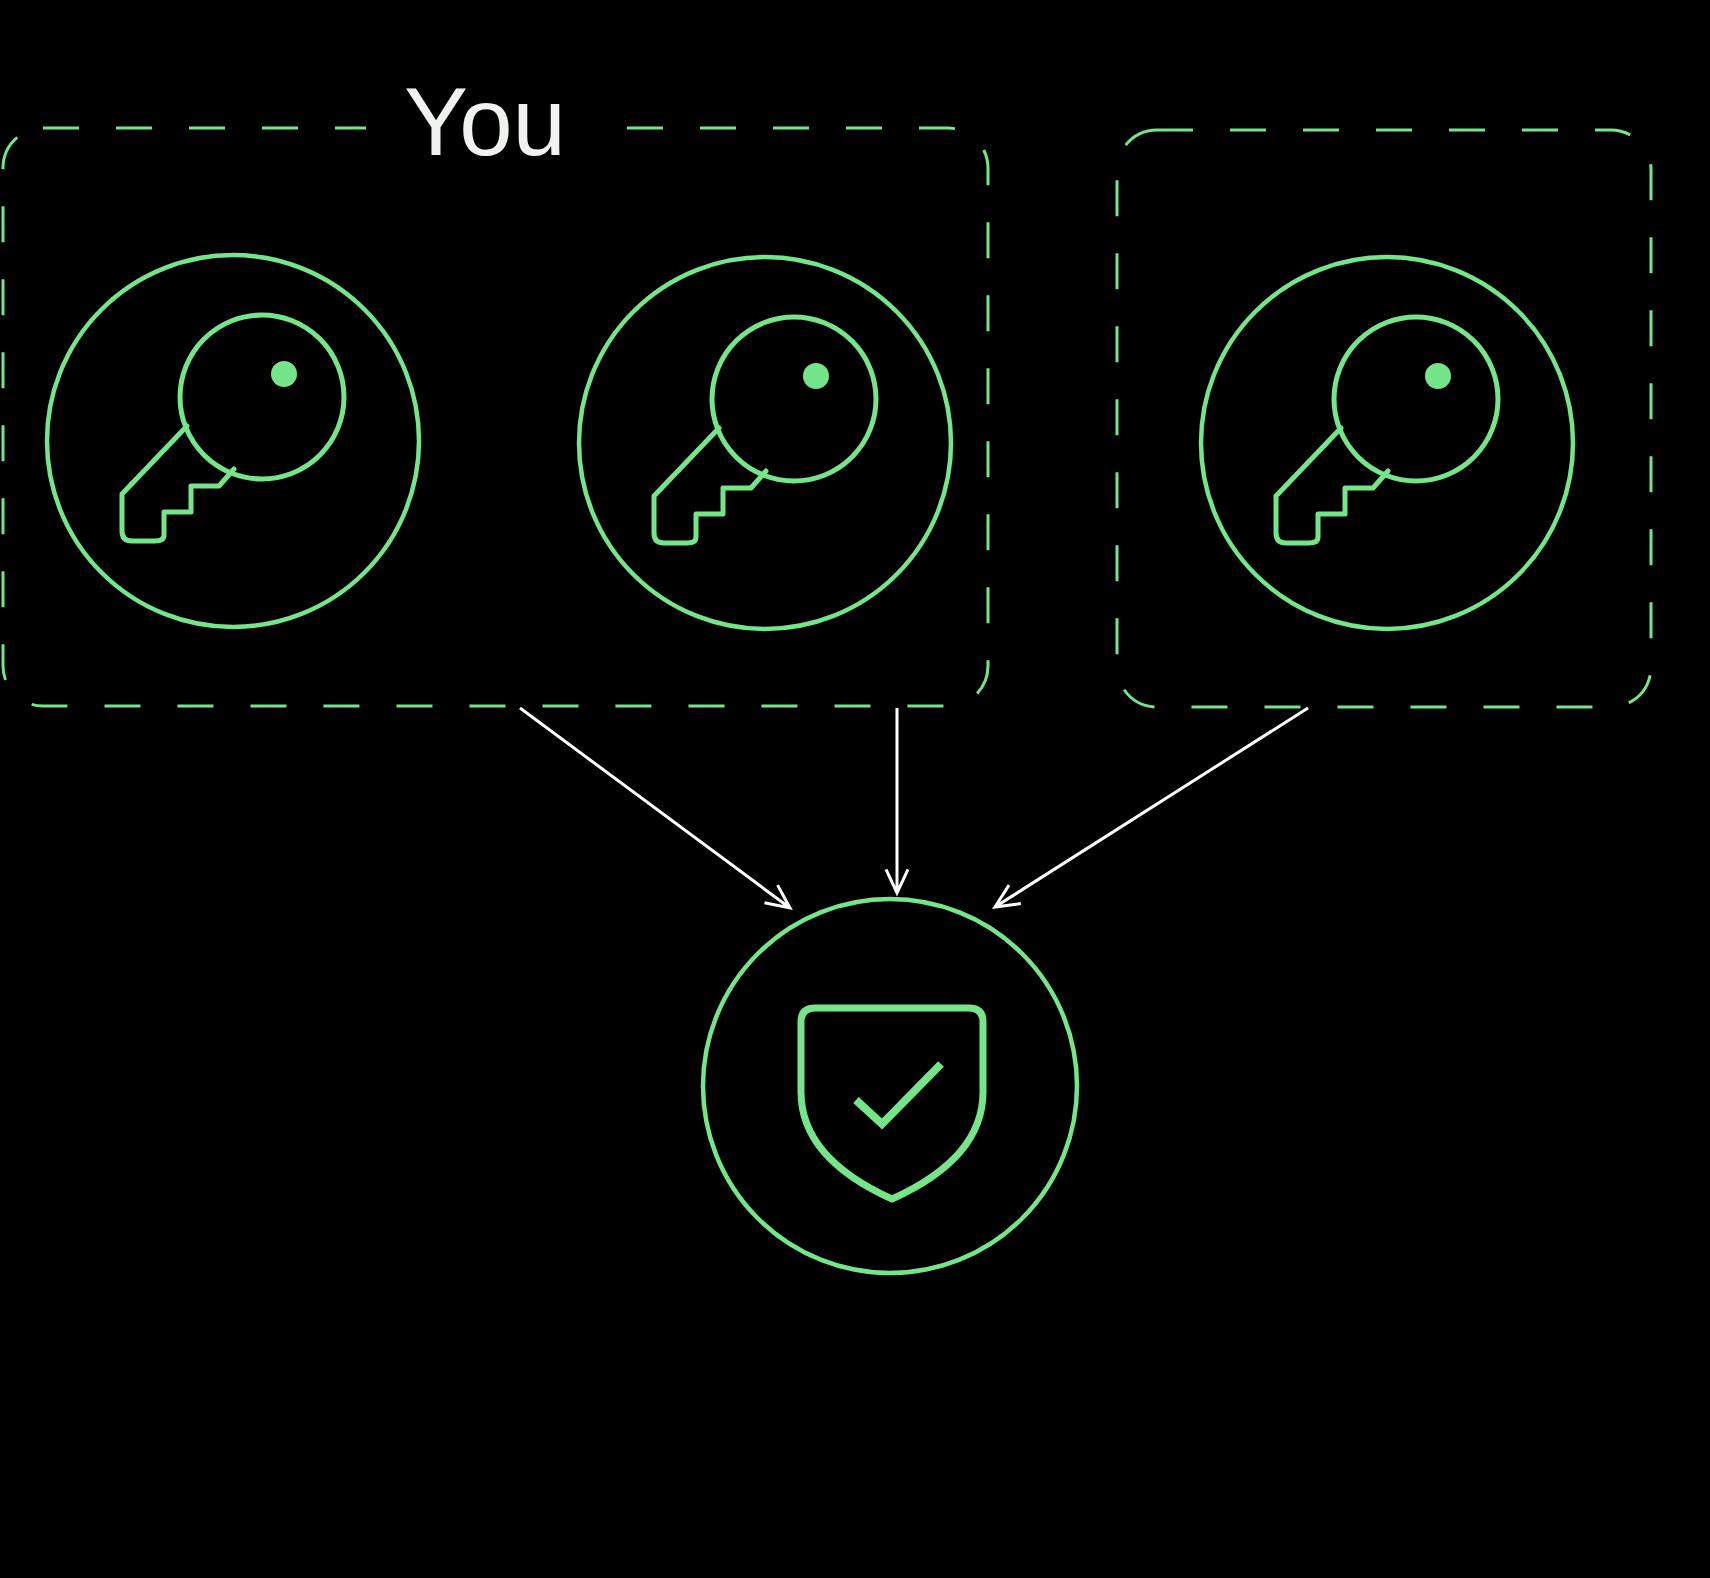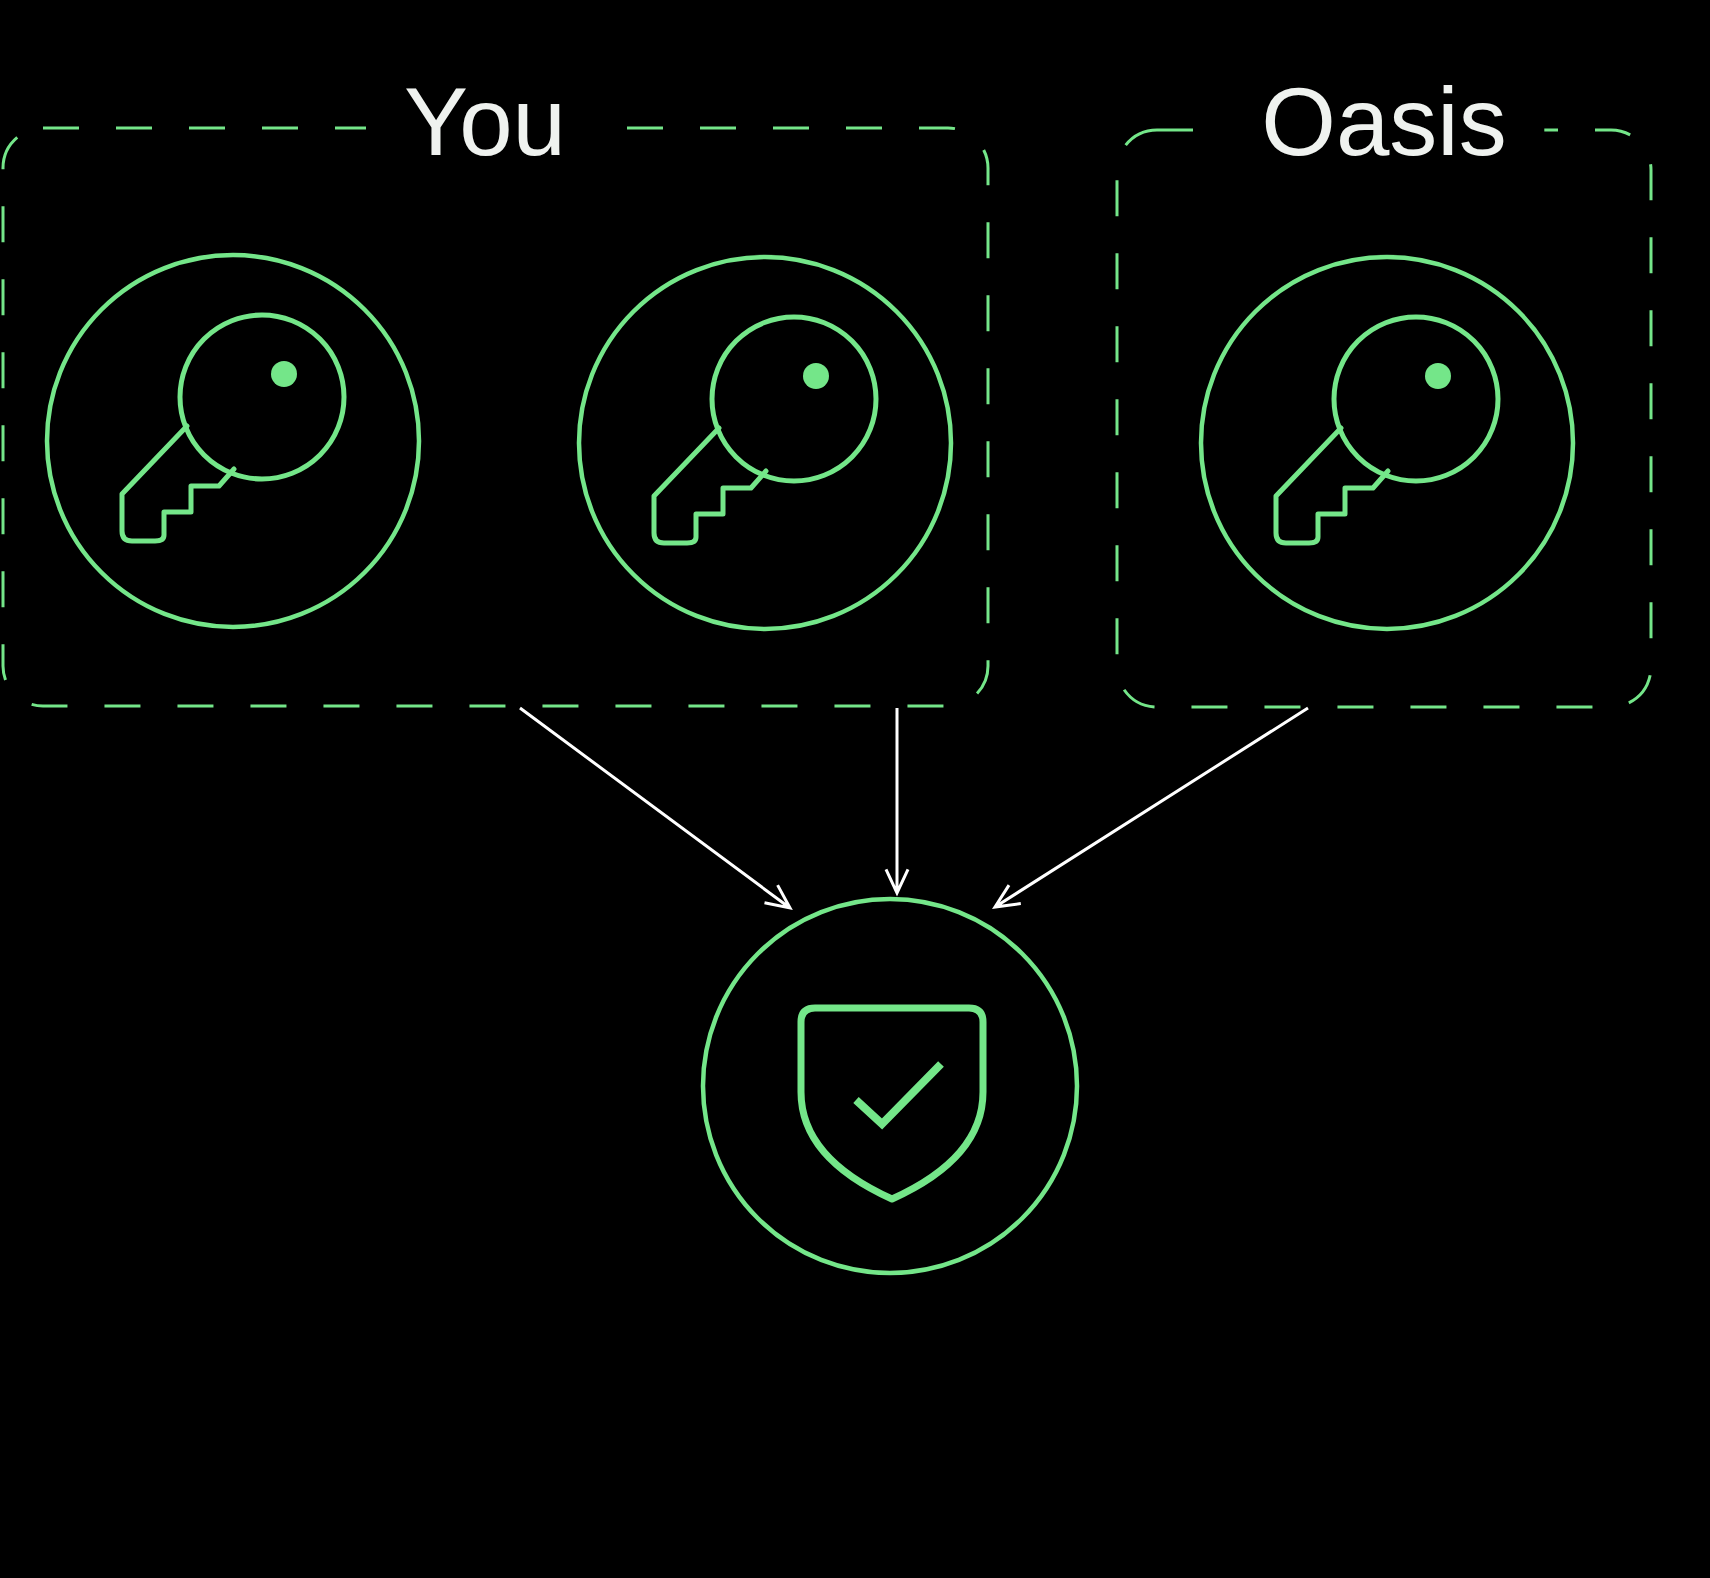--- a/index.html
+++ b/index.html
@@ -74,15 +74,14 @@
       <circle cx="890" cy="1086" r="187" class="g-stroke" stroke-width="4.5"></circle>
       <path d="M 815,1008 L 969,1008 Q 983,1008 983,1022 L 983,1092
                Q 983,1158 892,1199 Q 801,1158 801,1092 L 801,1022
                Q 801,1008 815,1008 Z" class="g-stroke" stroke-width="7" stroke-linejoin="round"></path>
       <path d="M 856,1100 L 882,1124 L 941,1064" class="g-stroke" stroke-width="8"></path>
     </g>
   </svg>
 
   <div class="box-label" id="label-you">You</div>
 
-  <div class="box-label" id="label-oasis">Oasis</div>
 
 </div>
 
 </body></html>

